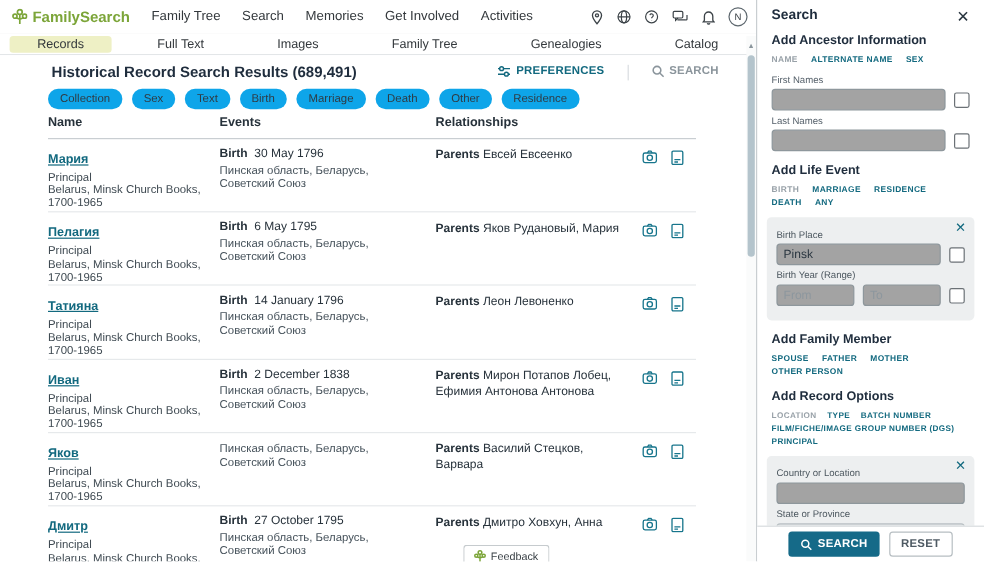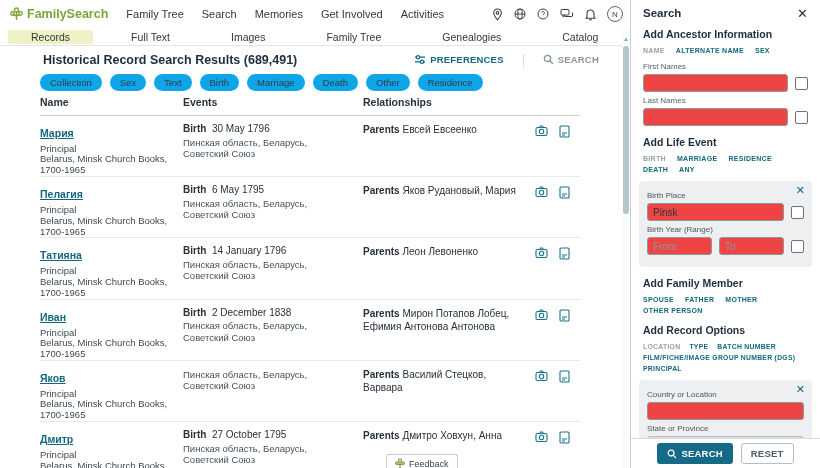--- a/index.html
+++ b/index.html
@@ -65,21 +65,21 @@
   .sb-titlerow{display:flex;align-items:center;margin-bottom:9px}
   .sb-title{font-size:11.5px;font-weight:bold;color:#1f2d3d}
   .sb-close{margin-left:auto;font-size:13px;color:#2a3640;line-height:11px;cursor:pointer}
   .sb-heading{font-size:10.5px;font-weight:bold;color:#1f2d3d;margin:10px 0 7px}
   .sb-heading.first{margin-top:0}
   .sb-tabs{display:flex;flex-wrap:wrap;gap:4px 11px;font-size:7px;font-weight:bold;letter-spacing:.3px;color:#12697f;margin-bottom:8px}
   .sb-tabs span{cursor:pointer;white-space:nowrap}
   .sb-tabs span.current{color:#98a1a8;cursor:default}
   .fld-label{font-size:8px;color:#55606a;margin:4px 0 3px}
   .fld-row{display:flex;align-items:center;gap:7px;margin-bottom:4px}
-  .tin{height:18px;border:1px solid #8e979c;border-radius:3px;font-size:10px;padding:0 5px;box-sizing:border-box;font-family:"Liberation Sans",sans-serif;background:#ef4444;color:#2a3640;width:100%}
+  .tin{height:18px;border:1px solid #8e979c;border-radius:3px;font-size:10px;padding:0 5px;box-sizing:border-box;font-family:"Liberation Sans",sans-serif;background:#a3a3a3;color:#2a3640;width:100%}
   .tin::placeholder{color:#8d979e}
   .tin:disabled{background:#dce0e2;border-color:#b9c0c4}
   .grow{flex:1;min-width:0}
   .cb{width:11px;height:11px;border:1.5px solid #6b7176;border-radius:2px;background:#fff;flex:0 0 auto;cursor:pointer}
   .panel{background:#edeff0;border-radius:4px;margin:2px -4px 6px;padding:6px 8px 8px;position:relative}
   .panel .fld-label{color:#4c575f}
   .panel-close{position:absolute;top:4px;right:7px;font-size:11px;color:#12697f;line-height:10px;cursor:pointer}
   .lbl-disabled{color:#9aa4ab}
   .sb-footer{position:absolute;bottom:0;left:0;right:0;height:29px;border-top:1px solid #d7dbde;display:flex;align-items:center;justify-content:center;gap:8px;background:#fff}
   .btn-search{display:flex;align-items:center;gap:4px;background:#156a88;color:#fff;border:none;border-radius:3px;font-size:9.5px;font-weight:bold;padding:5px 10px;font-family:"Liberation Sans",sans-serif;letter-spacing:.2px;cursor:pointer}

